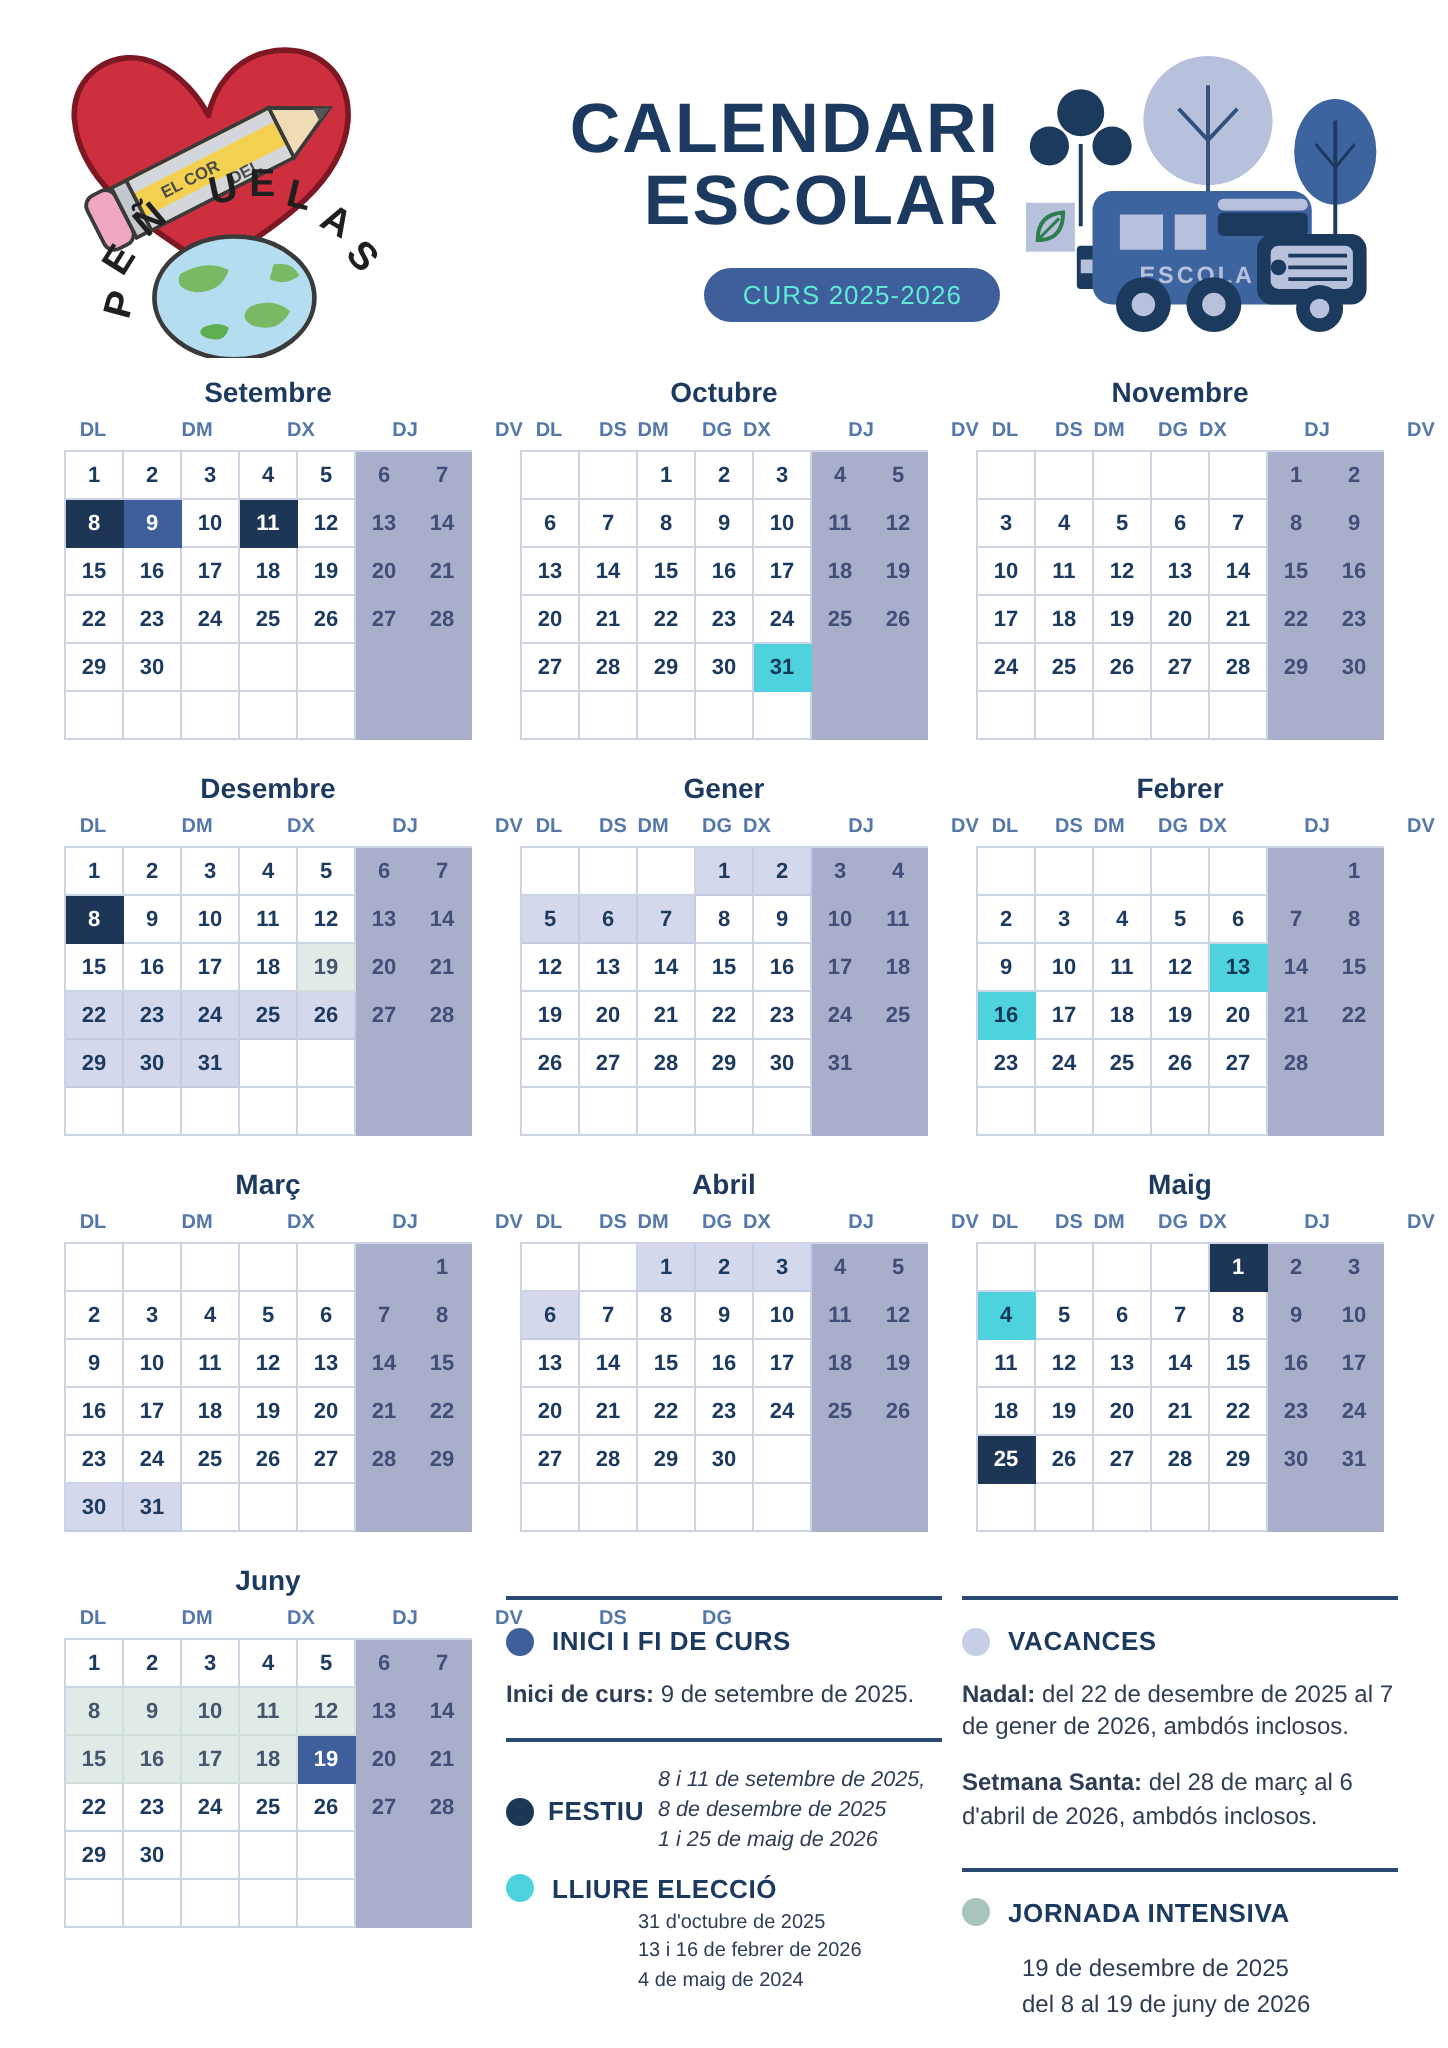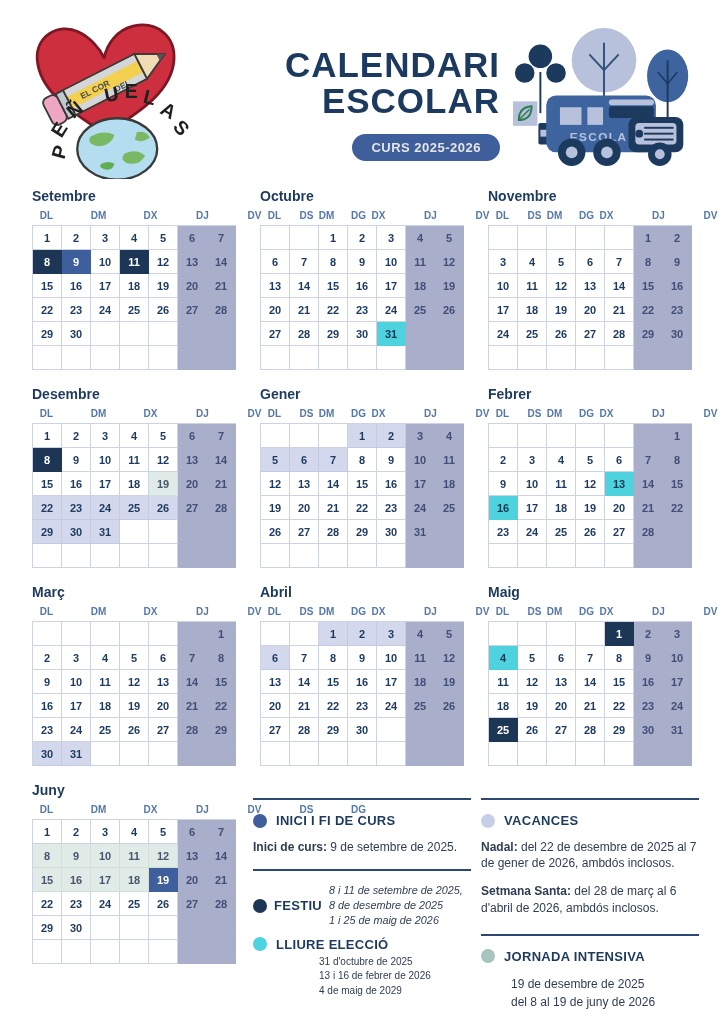--- a/index.html
+++ b/index.html
@@ -9,27 +9,27 @@
     font-family:"Liberation Sans", sans-serif; color:#1c3a5f;
   }
   .page { width:724px; height:1024px; position:relative; }
 
   
   .header { display:flex; align-items:center; padding:10px 16px 0 16px; height:180px; }
   .logo-wrap { width:208px; display:flex; justify-content:center; }
   .bus-wrap { width:208px; display:flex; justify-content:center; }
   .title-wrap { flex:1; text-align:right; padding-top:18px; }
   .title-line { font-size:35px; font-weight:800; letter-spacing:1px; color:#1c3a5f; line-height:1.02; }
-  .badge { display:inline-block; margin-top:15px; background:#3e5f9b; color:#e5e5e5;
-           font-size:13px; font-weight:700; letter-spacing:.5px; padding:6px 19px; border-radius:16px; }
+  .badge { display:inline-block; margin-top:15px; background:#3e5f9b; color:#5eead4;
+           font-size:13px; font-weight:400; letter-spacing:.5px; padding:6px 19px; border-radius:16px; }
 
   
   .months-grid { display:grid; grid-template-columns:repeat(3,1fr); padding:8px 20px 0 20px; row-gap:16px; }
   .month { width:204px; justify-self:center; }
-  .month-title { font-size:14px; font-weight:800; color:#1c3a5f; margin-bottom:6px; }
+  .month-title { text-align:center; font-size:14px; font-weight:800; color:#1c3a5f; margin-bottom:6px; }
   .dow-row { display:grid; grid-template-columns:repeat(7,29px); margin-bottom:4px;gap:23px; }
   .dow { text-align:center; font-size:10px; font-weight:700; color:#5578ab; }
   .day-grid { display:grid; grid-template-columns:repeat(7,29px); width:204px;
               border-top:1px solid #ccd3e2; border-left:1px solid #ccd3e2; }
   .cell { height:24px; border-right:1px solid #ccd3e2; border-bottom:1px solid #ccd3e2;
           display:flex; align-items:center; justify-content:center;
           font-size:11px; font-weight:700; color:#1c3a5f; background:#fff; }
   .wknd { background:#a9aecb; border-color:#a9aecb; color:#414e78; }
   .d-f { background:#1d3656; border-color:#1d3656; color:#ffffff; }
   .d-i { background:#3e5f9b; border-color:#3e5f9b; color:#ffffff; }
@@ -731,21 +731,21 @@
         </div>
       </div>
 
       <div class="lg-head" style="margin:8px 0 0 0">
         <span class="dot" style="background: rgb(78, 211, 222);"></span>
         <span class="lg-title">LLIURE ELECCIÓ</span>
       </div>
       <div class="lliure-dates">
         <div>31 d'octubre de 2025</div>
         <div>13 i 16 de febrer de 2026</div>
-        <div>4 de maig de 2029</div>
+        <div>4 de maig de 2024</div>
       </div>
     </div>
 
     <div class="legend">
       <div class="lg-divider"></div>
 
       <div class="lg-head">
         <span class="dot" style="background: rgb(199, 207, 230);"></span>
         <span class="lg-title">VACANCES</span>
       </div>

